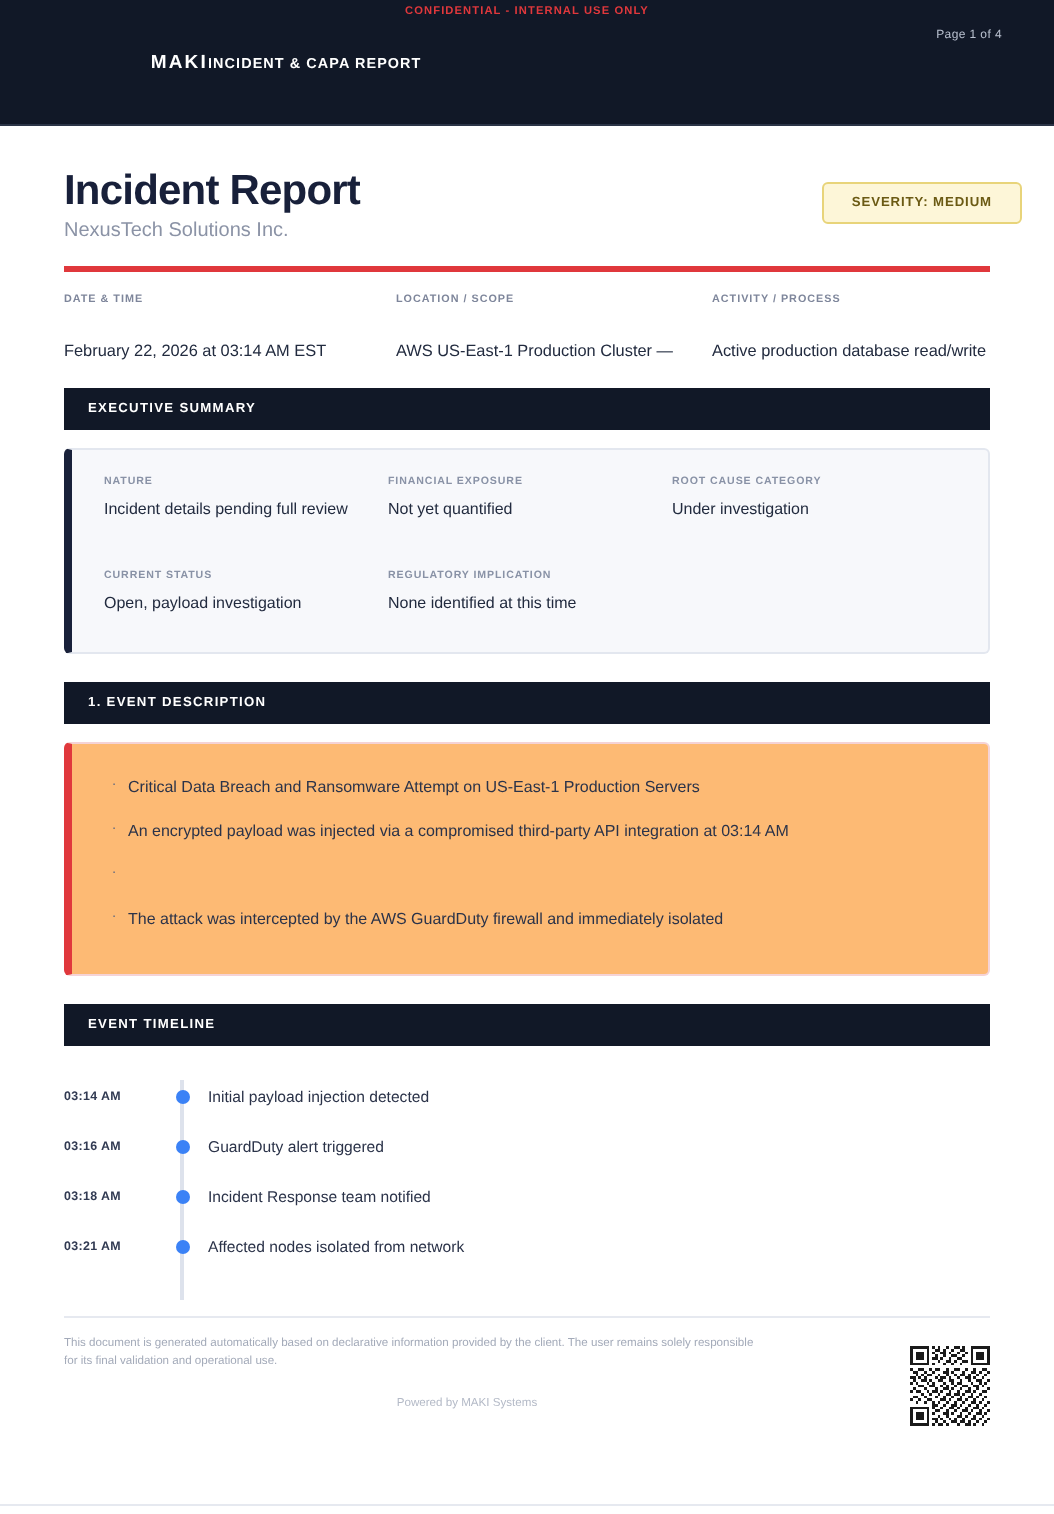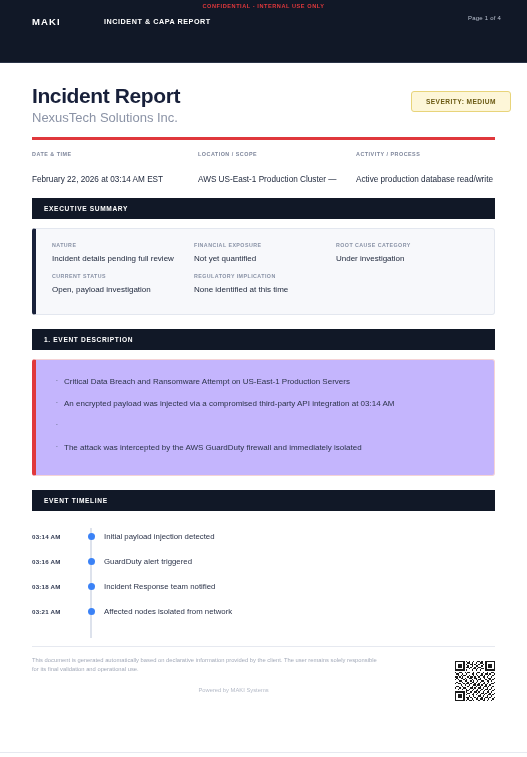--- a/index.html
+++ b/index.html
@@ -37,25 +37,26 @@
   .page-num {
     position: absolute;
     top: 15px;
     right: 26px;
     color: #b9c0cf;
     font-size: 6px;
     letter-spacing: 0.2px;
   }
   .brand-row {
     position: absolute;
-    top: 16px;
+    top: 26px;
     left: 32px;
     right: 26px;
     display: flex;
     align-items: center;
+    text-align: right;
   }
   .brand-logo {
     color: #ffffff;
     font-size: 9.5px;
     font-weight: bold;
     letter-spacing: 1.1px;
     width: 72px;
   }
   .brand-kind {
     color: #ffffff;
@@ -73,21 +74,21 @@
   }
   .title-left { }
   .doc-title {
     font-size: 21px;
     font-weight: bold;
     color: #18203a;
     letter-spacing: -0.4px;
     line-height: 1.05;
   }
   .doc-subtitle {
-    font-size: 13px;
+    font-size: 10px;
     color: #8b93a6;
     margin-top: 3px;
   }
   .severity-badge {
     margin-top: 6px;
     background: #fdf6d8;
     border: 1px solid #e8d47a;
     border-radius: 3px;
     color: #6b5a14;
     font-size: 6.6px;
@@ -144,39 +145,39 @@
     border-left: 4px solid #19213a;
     border-radius: 3px;
     padding: 13px 16px 20px 16px;
     display: flex;
     flex-wrap: wrap;
   }
   .sum-item {
     width: 33.33%;
     box-sizing: border-box;
     padding-right: 10px;
-    margin-bottom: 10px;
+    margin-bottom: 26px;
   }
   .sum-item:nth-child(n+4) { margin-bottom: 0; }
   .sum-label {
     font-size: 5.3px;
     font-weight: bold;
     color: #8992a6;
     letter-spacing: 0.45px;
   }
   .sum-value {
     font-size: 8px;
     color: #222b3f;
     margin-top: 6px;
   }
 
   
   .desc-card {
     margin: 9px 32px 0 32px;
-    background: #c4b5fd;
+    background: #fdba74;
     border: 1px solid #f5d3d6;
     border-left: 4px solid #e0383c;
     border-radius: 3px;
     padding: 11px 14px 16px 14px;
   }
   .bullet-row {
     display: flex;
     align-items: flex-start;
     padding: 5.5px 0;
   }

